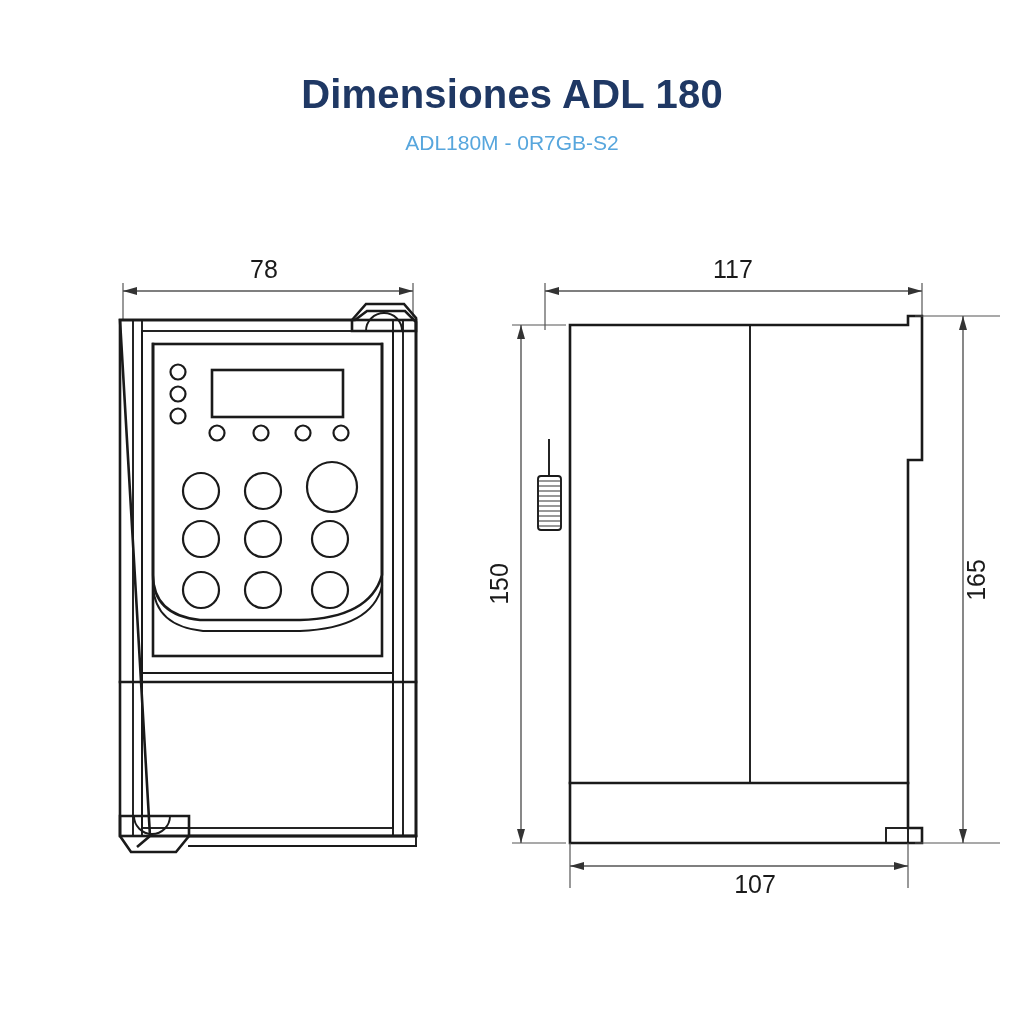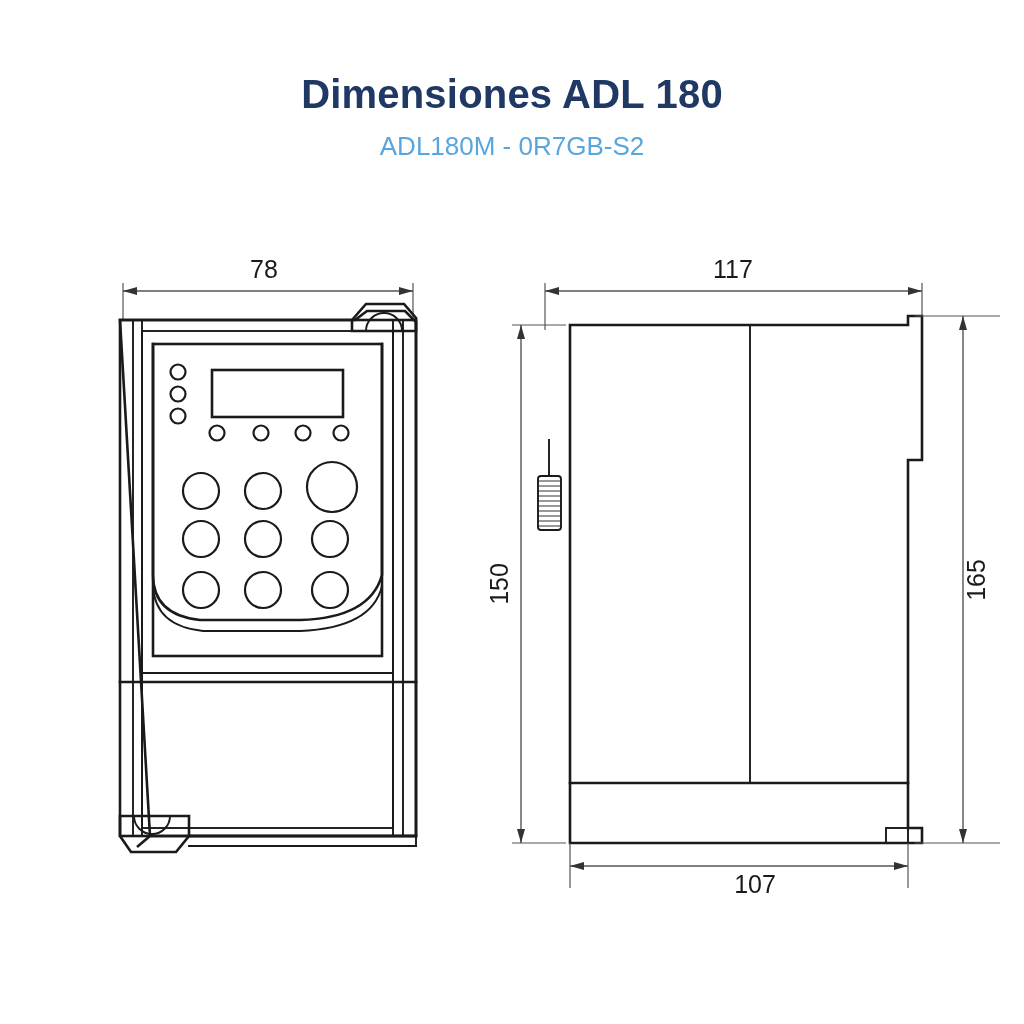--- a/index.html
+++ b/index.html
@@ -32,21 +32,21 @@
     padding-top: 72px;
     font-size: 40px;
     font-weight: bold;
     letter-spacing: 0.2px;
     color: #1f3864;
     font-family: "Liberation Sans", sans-serif;
   }
   .subtitle {
     margin: 0;
     padding-top: 14px;
-    font-size: 26px;
+    font-size: 21px;
     font-weight: normal;
     color: #57a6dd;
     font-family: "Liberation Sans", sans-serif;
   }
   #drawing {
     position: absolute;
     top: 0;
     left: 0;
   }
   .outline {

